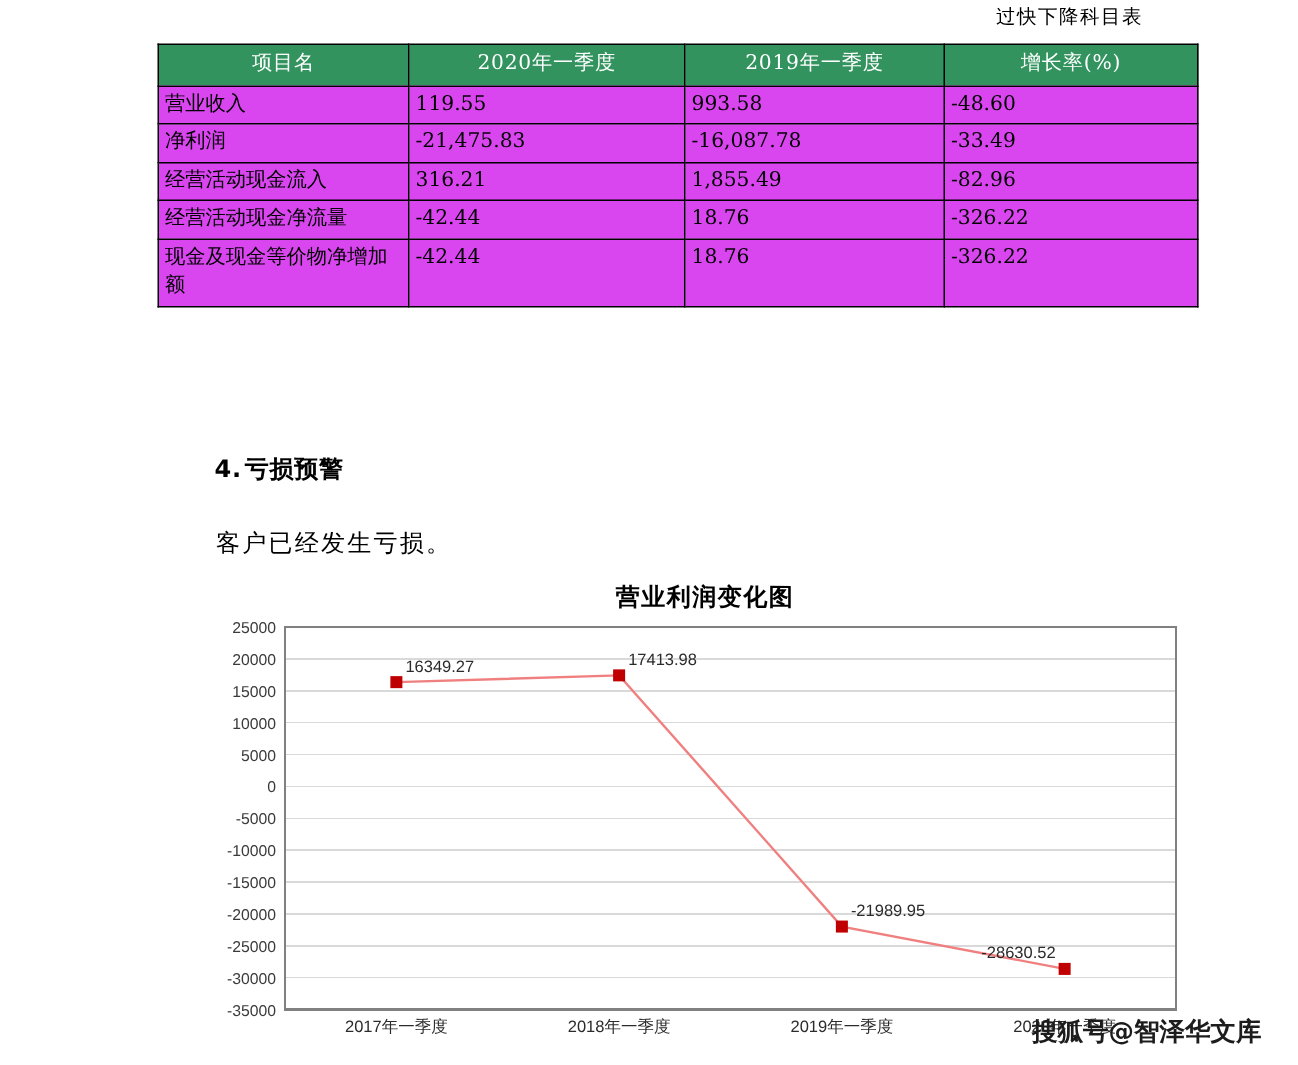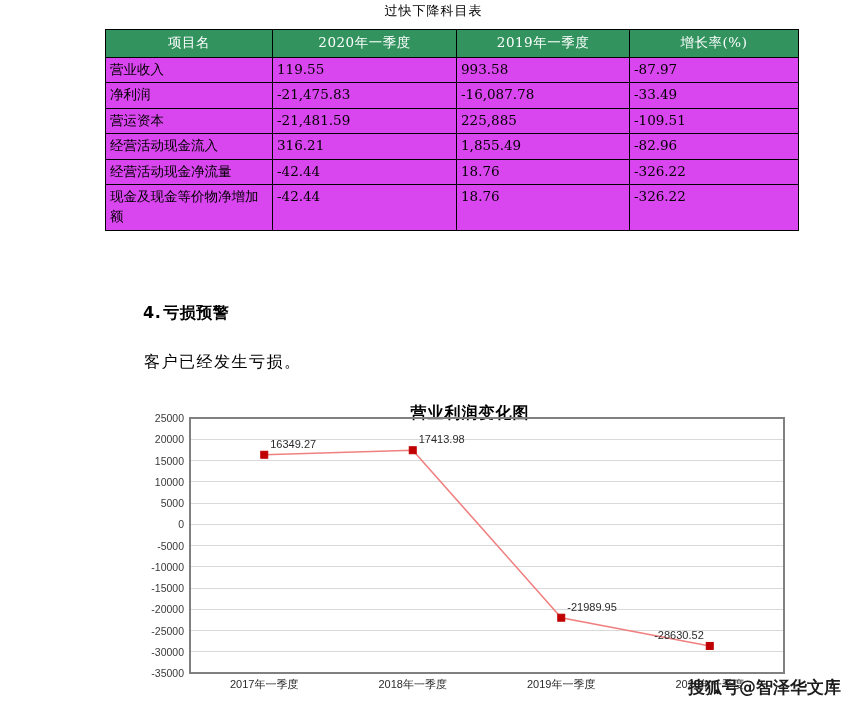--- a/index.html
+++ b/index.html
@@ -23,21 +23,21 @@
     width: 865px;
     height: 710px;
   }
 
   
   #table-caption {
     position: absolute;
     left: 105px;
     top: 2px;
     width: 657px;
-    text-align: center;
+    text-align: right;
     font-size: 13px;
     font-family: "DejaVu Serif", "Liberation Serif", serif;
     letter-spacing: 1px;
     color: #000;
   }
 
   
   #data-table {
     position: absolute;
     left: 105px;
@@ -98,21 +98,21 @@
   
   #chart {
     position: absolute;
     left: 150px;
     top: 388px;
     width: 660px;
     height: 305px;
   }
   #chart-title {
     position: absolute;
-    left: 0; top: 15px;
+    left: 0; top: 0;
     width: 640px;
     text-align: center;
     font-size: 16px;
     font-weight: bold;
     font-family: "DejaVu Serif", "Liberation Serif", serif;
     letter-spacing: 1px;
   }
   #plot-svg {
     position: absolute;
     left: 0;
@@ -162,33 +162,27 @@
         <th class="col-2020">2020年一季度</th>
         <th class="col-2019">2019年一季度</th>
         <th class="col-rate">增长率(%)</th>
       </tr>
     </thead>
     <tbody>
       <tr>
         <td>营业收入</td>
         <td>119.55</td>
         <td>993.58</td>
-        <td>-87.97</td>
+        <td>-48.60</td>
       </tr>
       <tr>
         <td>净利润</td>
         <td>-21,475.83</td>
         <td>-16,087.78</td>
         <td>-33.49</td>
-      </tr>
-      <tr>
-        <td>营运资本</td>
-        <td>-21,481.59</td>
-        <td>225,885</td>
-        <td>-109.51</td>
       </tr>
       <tr>
         <td>经营活动现金流入</td>
         <td>316.21</td>
         <td>1,855.49</td>
         <td>-82.96</td>
       </tr>
       <tr>
         <td>经营活动现金净流量</td>
         <td>-42.44</td>

